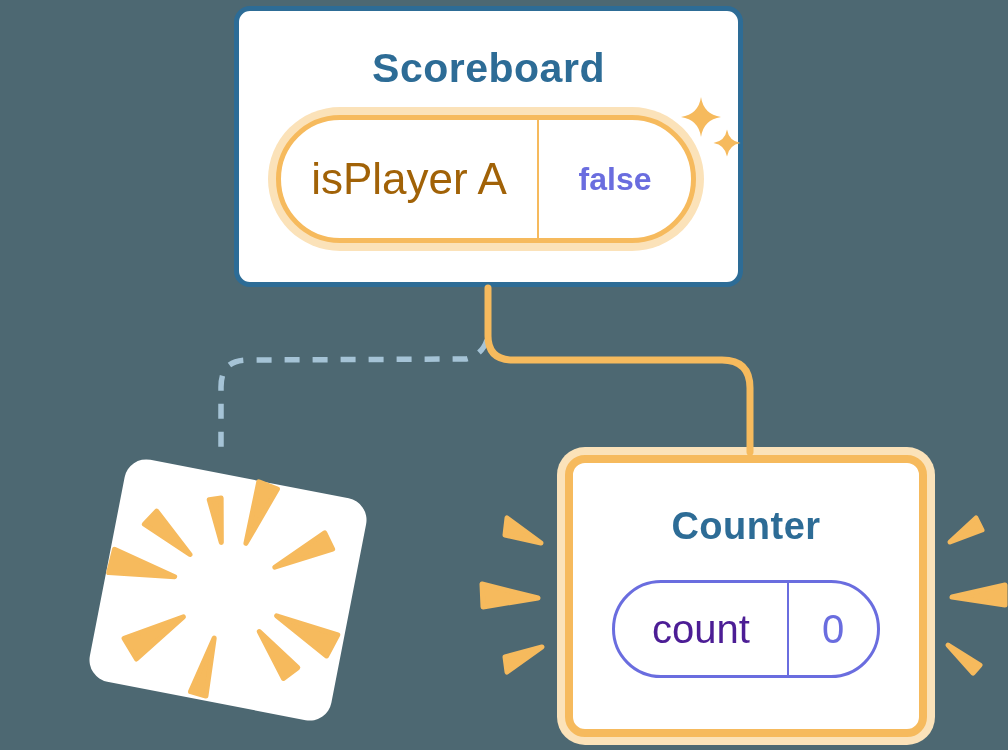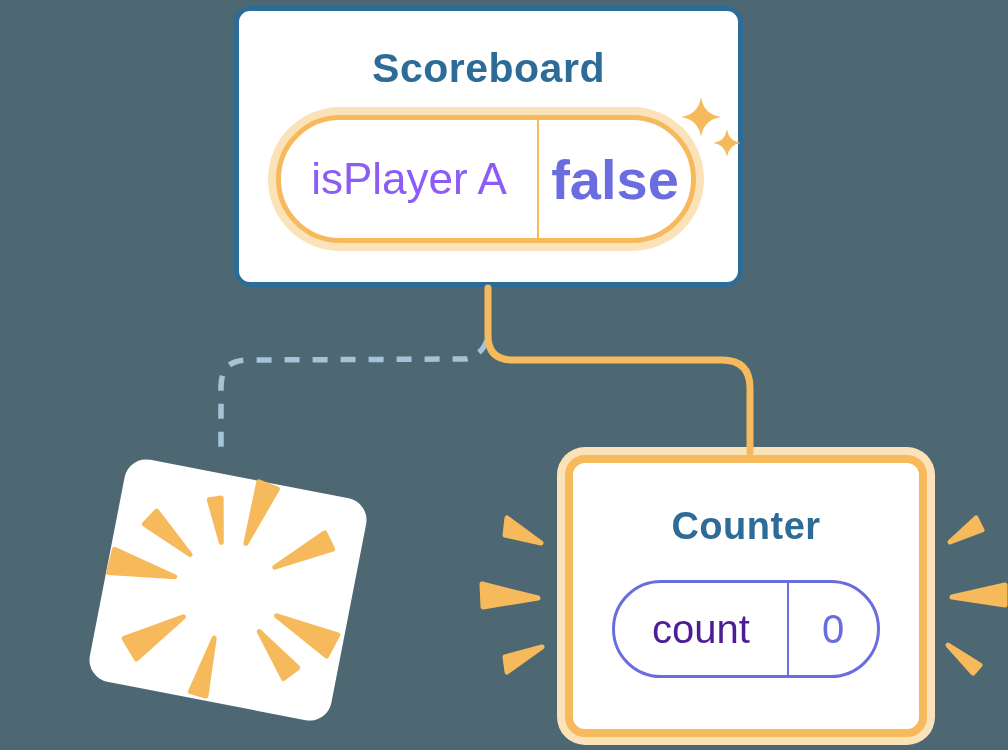--- a/index.html
+++ b/index.html
@@ -22,26 +22,26 @@
   }
   .sb-pill {
     position:absolute; left:37px; top:104px; width:420px; height:128px;
     box-sizing:border-box; background:#FFFFFF;
     border:5px solid #F6BA5D; border-radius:64px;
     box-shadow:0 0 0 8px #FBE2B9;
     display:flex; align-items:stretch; overflow:hidden;
   }
   .sb-pill .cell-name {
     width:256px; display:flex; align-items:center; justify-content:center;
-    font-size:44px; color:#8b5cf6;
+    font-size:44px; color:#a16207;
   }
   .divider-orange { width:2px; background:#F6BA5D; }
   .sb-pill .cell-value {
     flex:1; display:flex; align-items:center; justify-content:center;
-    font-size:56px; font-weight:bold; color:#6A6DDF;
+    font-size:32px; font-weight:bold; color:#6A6DDF;
   }
 
   
   .counter-glow {
     position:absolute; left:557px; top:447px; width:378px; height:298px;
     box-sizing:border-box; background:#FBE2B9;
     border-radius:28px; padding:8px;
   }
   .counter-card {
     width:100%; height:100%; box-sizing:border-box;

